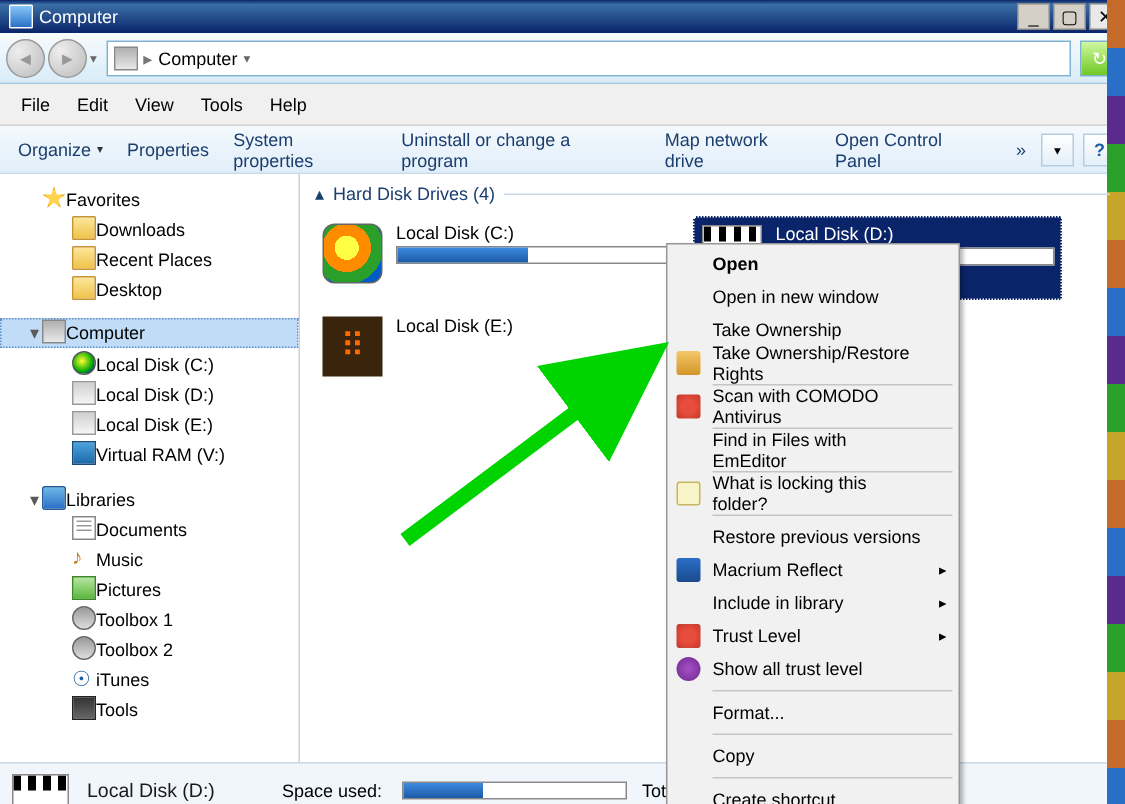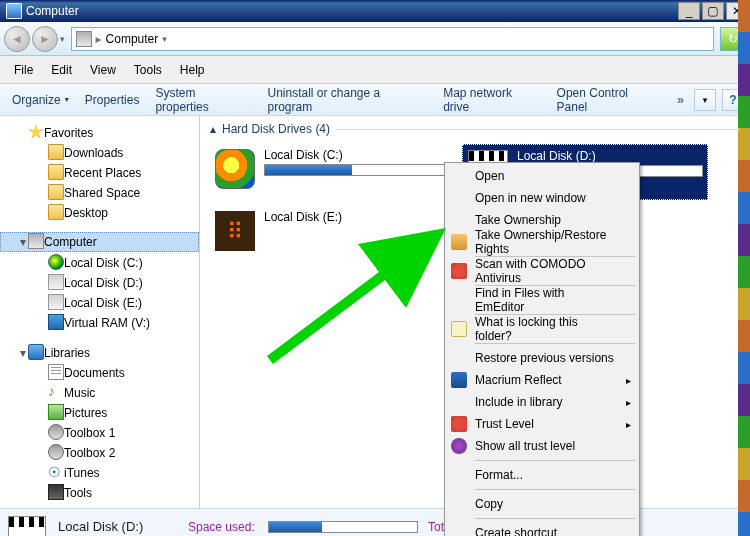--- a/index.html
+++ b/index.html
@@ -61,34 +61,34 @@
   .ledchip{width:40px;height:40px;background:#3a240c;display:flex;align-items:center;justify-content:center;color:#ff6a00;font-size:22px;font-family:monospace;}
   .bigc{width:40px;height:40px;background:radial-gradient(circle at 40% 40%, #ff4 25%, #ff8b00 25% 50%, #2aa02a 50% 75%, #005ac8 75%); border-radius:8px;border:1px solid #666;}
   .dinfo{flex:1;display:flex;flex-direction:column;gap:2px;}
   .gauge{height:12px;border:1px solid #888;background:#fff;position:relative;}
   .gauge .fill{position:absolute;top:0;bottom:0;left:0;background:linear-gradient(#3d8bdf,#1c5aa6);}
   .sub{color:#555;font-size:11px;}
   .dcard.sel .sub{color:#d9e6f5;}
   
   .ctx{position:absolute;left:444px;top:162px;width:196px;background:#f1f1f1;border:1px solid #979797;box-shadow:2px 2px 3px rgba(0,0,0,.3);padding:2px;z-index:20;}
   .ctx .row{display:flex;align-items:center;height:22px;gap:8px;padding:0 20px 0 28px;position:relative;}
-  .ctx .row.bold{font-weight:normal;}
+  .ctx .row.bold{font-weight:bold;}
   .ctx .row .sub-arrow{position:absolute;right:6px;font-size:10px;}
   .ctx .sep{height:1px;background:#c5c5c5;margin:3px 2px 3px 28px;}
   .ctx .ricon{position:absolute;left:4px;width:16px;height:16px;}
   .shield{background:radial-gradient(#e74c3c 40%,#c0392b);border-radius:2px;}
   .macr{background:linear-gradient(#2a6fc7,#1a4a8c);border-radius:2px;}
   .owner{background:linear-gradient(#f4c76a,#d4952a);border-radius:2px;}
   .lock{background:#f9f3c8;border:1px solid #c8b75d;border-radius:2px;}
   .showall{background:radial-gradient(#a84fc7,#6a2a8c);border-radius:50%;}
   
   .status{height:54px;border-top:1px solid #c8d8e6;display:flex;align-items:center;padding:4px 8px;gap:10px;background:#f0f6fb;}
   .status .bigico2{width:40px;height:40px;}
   .status .grid{display:grid;grid-template-columns:130px 80px 160px 100px 120px;row-gap:4px;align-items:center;}
-  .status .lbl{color:#a21caf;}
+  .status .lbl{color:#000000;}
   .status .val{color:#1a1a1a;}
   .sg{height:12px;width:150px;border:1px solid #888;background:#fff;position:relative;}
   .sg .f{position:absolute;top:0;bottom:0;left:0;background:linear-gradient(#3d8bdf,#1c5aa6);width:36%;}
   
   .desksliver{position:absolute;right:0;top:0;width:12px;height:536px;
     background:repeating-linear-gradient(180deg,#c46a2a 0 32px,#2a6fc7 32px 64px,#5a2a8c 64px 96px,#2aa02a 96px 128px,#c7a42a 128px 160px);}
 </style>
 </head>
 <body>
 
@@ -176,24 +176,20 @@
       <span class="ico16 star"></span>
       <span>Favorites</span>
     </div>
     <div class="tree-item l2">
         <span class="ico16 folder"></span>
         <span>Downloads</span>
       </div>
     <div class="tree-item l2">
         <span class="ico16 folder"></span>
         <span>Recent Places</span>
-      </div>
-    <div class="tree-item l2">
-        <span class="ico16 folder"></span>
-        <span>Shared Space</span>
       </div>
     <div class="tree-item l2">
         <span class="ico16 folder"></span>
         <span>Desktop</span>
       </div>
 
     <div style="height:10px;"></div>
     <div class="tree-item sel">
       <span class="tw">▾</span>
       <span class="ico16 comp"></span>

